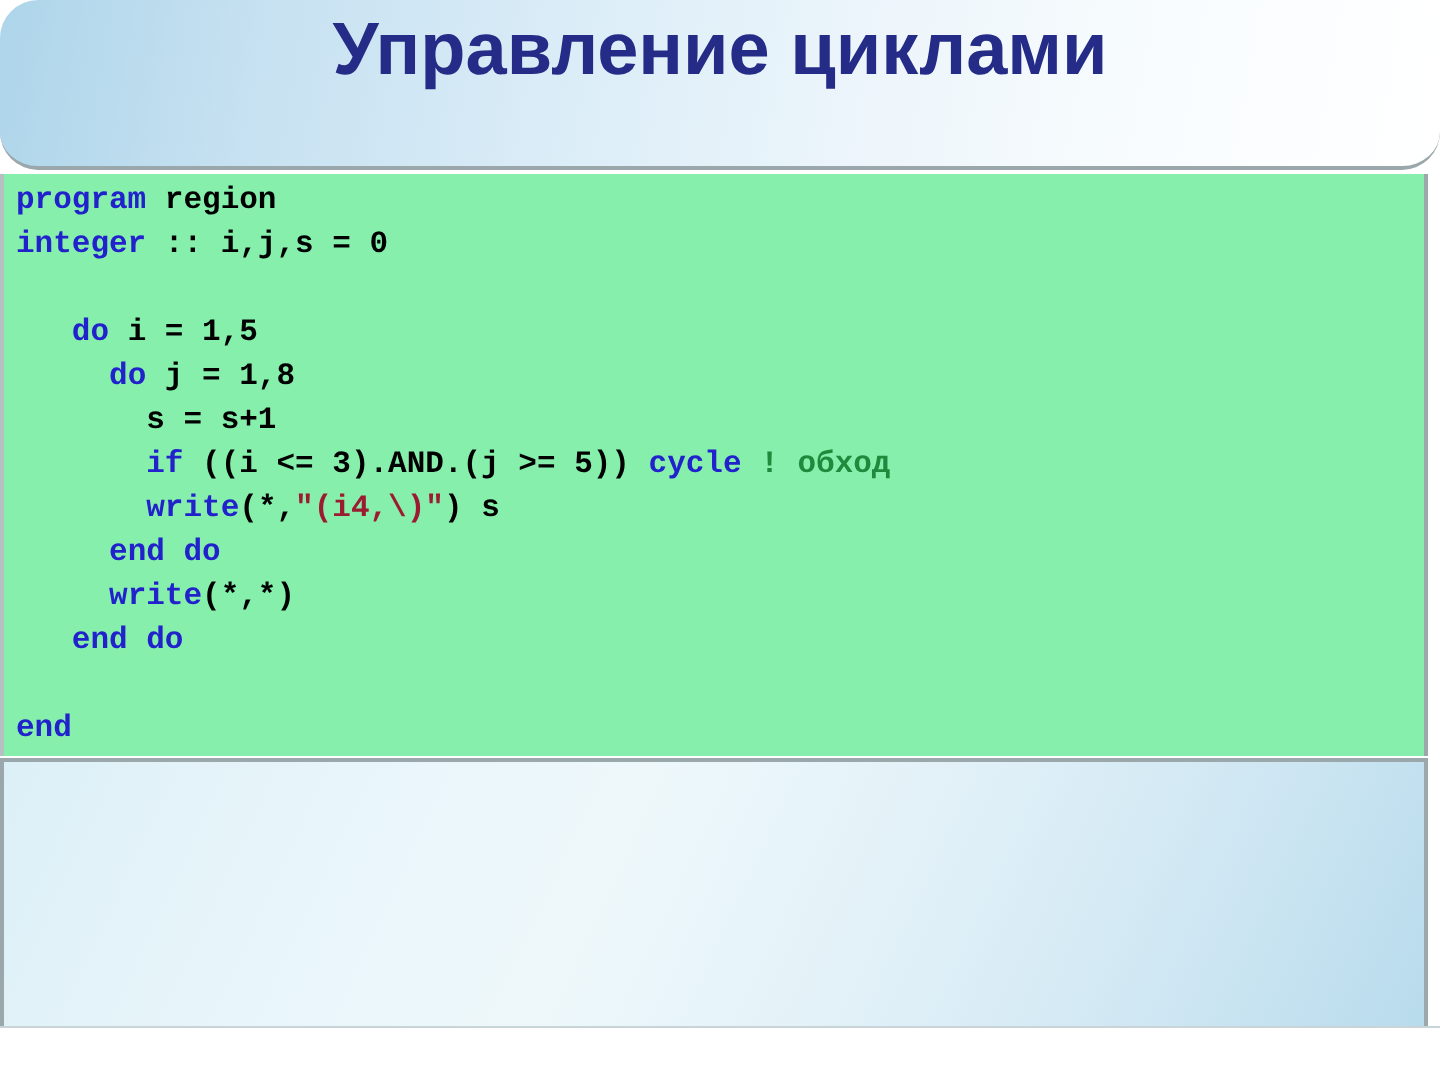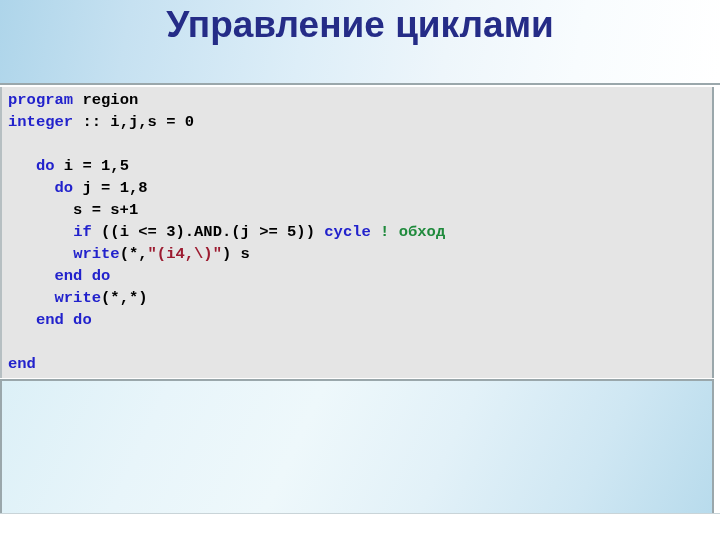--- a/index.html
+++ b/index.html
@@ -23,20 +23,21 @@
   
   .title-band {
     position: absolute;
     left: 0;
     top: 0;
     width: 720px;
     height: 85px;
     background: linear-gradient(100deg, #aed5ea 0%, #c6e1f1 18%, #ddeef8 42%, #eef6fb 62%, #f8fcfe 80%, #ffffff 100%);
     border-bottom: 2px solid #9aa7ab;
     box-sizing: border-box;
+    border-radius: 19px;
   }
   .title-text {
     position: absolute;
     left: 0;
     top: 4px;
     width: 720px;
     text-align: center;
     font-family: "Liberation Sans", sans-serif;
     font-size: 37px;
     font-weight: bold;
@@ -45,21 +46,21 @@
     white-space: nowrap;
   }
 
   
   .code-panel {
     position: absolute;
     left: 0;
     top: 87px;
     width: 714px;
     height: 291px;
-    background: #e5e5e5;
+    background: #86efac;
     border-left: 2px solid #b6bfc2;
     border-right: 2px solid #9aa7ab;
     box-sizing: border-box;
     overflow: hidden;
   }
   .code {
     position: absolute;
     left: 6px;
     top: 2px;
     font-family: "Liberation Mono", "DejaVu Sans Mono", monospace;

